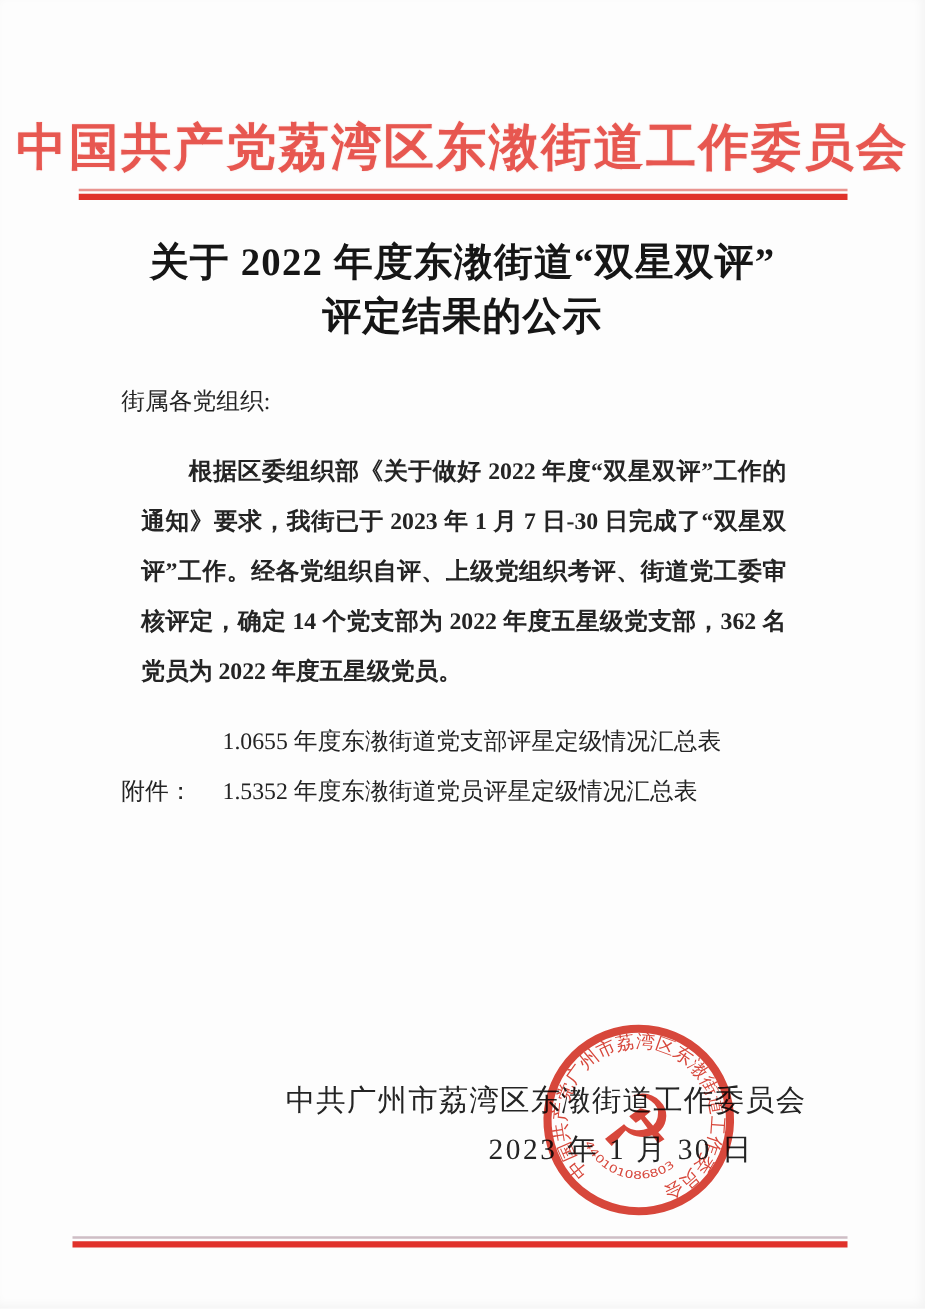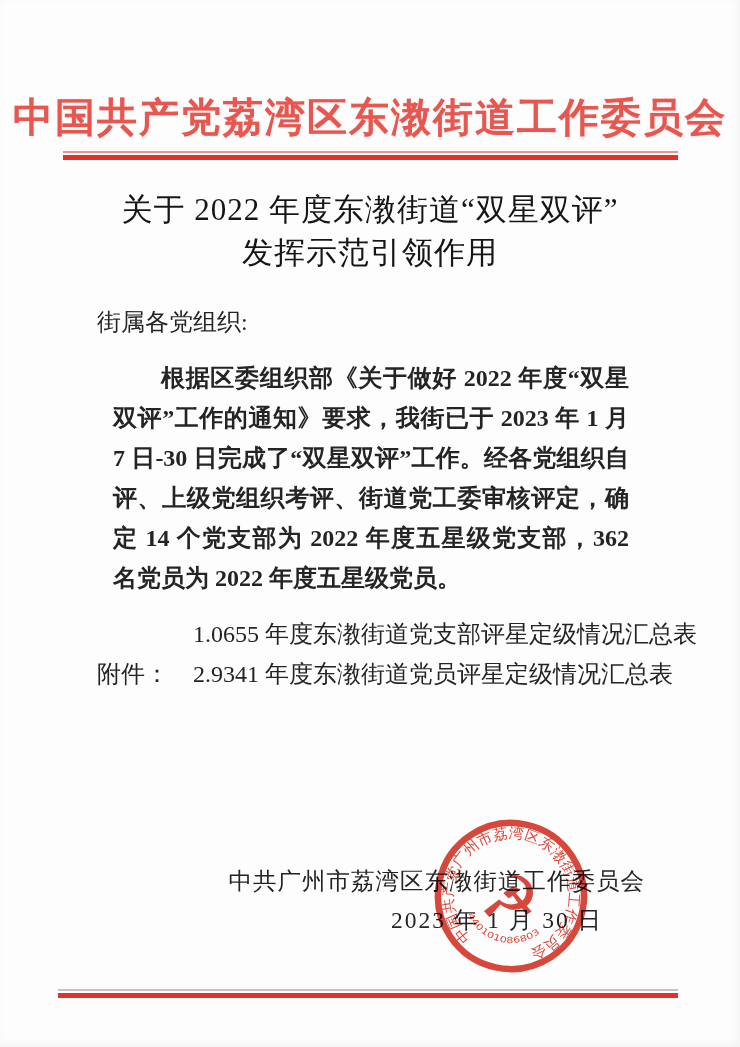--- a/index.html
+++ b/index.html
@@ -33,30 +33,30 @@
     height: 2px; background: #e2706b; opacity: .75;
   }
   .header-rule .thick {
     height: 5px; background: #e0322b; margin-top: 2px;
   }
 
   
   .doc-title {
     position: absolute; top: 188px; left: 0; right: 0;
     text-align: center;
-    font-size: 31px; font-weight: normal;
+    font-size: 31px; font-weight: bold;
     line-height: 43px;
     color: #161616;
     letter-spacing: 1px;
   }
 
   
   .body-block {
     position: absolute; top: 302px; left: 97px; width: 548px;
-    font-size: 24px; line-height: 40px;
+    font-size: 19px; line-height: 40px;
     color: #242424;
     text-align: justify;
   }
   .salutation { white-space: nowrap; }
   .para { margin: 16px; text-indent: 2em; font-weight: bold; }
 
   .attachments {
     display: flex;
     margin-top: 12px;
     align-items: flex-end;
@@ -101,32 +101,32 @@
 
   <div class="org-header">中国共产党荔湾区东漖街道工作委员会</div>
 
   <div class="header-rule">
     <div class="thin"></div>
     <div class="thick"></div>
   </div>
 
   <div class="doc-title">
     <div>关于 2022 年度东漖街道“双星双评”</div>
-    <div>发挥示范引领作用</div>
+    <div>评定结果的公示</div>
   </div>
 
   <div class="body-block">
     <div class="salutation">街属各党组织:</div>
     <p class="para">根据区委组织部《关于做好 2022 年度“双星双评”工作的通知》要求，我街已于 2023 年 1 月 7 日-30 日完成了“双星双评”工作。经各党组织自评、上级党组织考评、街道党工委审核评定，确定 14 个党支部为 2022 年度五星级党支部，362 名党员为 2022 年度五星级党员。</p>
 
     <div class="attachments">
       <div class="attach-label">附件：</div>
       <div class="attach-items">
         <div>1.0655 年度东漖街道党支部评星定级情况汇总表</div>
-        <div>2.9341 年度东漖街道党员评星定级情况汇总表</div>
+        <div>1.5352 年度东漖街道党员评星定级情况汇总表</div>
       </div>
     </div>
   </div>
 
   <div class="signature">
     <div class="sig-org">中共广州市荔湾区东漖街道工作委员会</div>
     <div class="sig-date">2023 年 1 月 30 日</div>
   </div>
 
   <svg class="seal" viewBox="-81 -81 162 162" aria-hidden="true">

